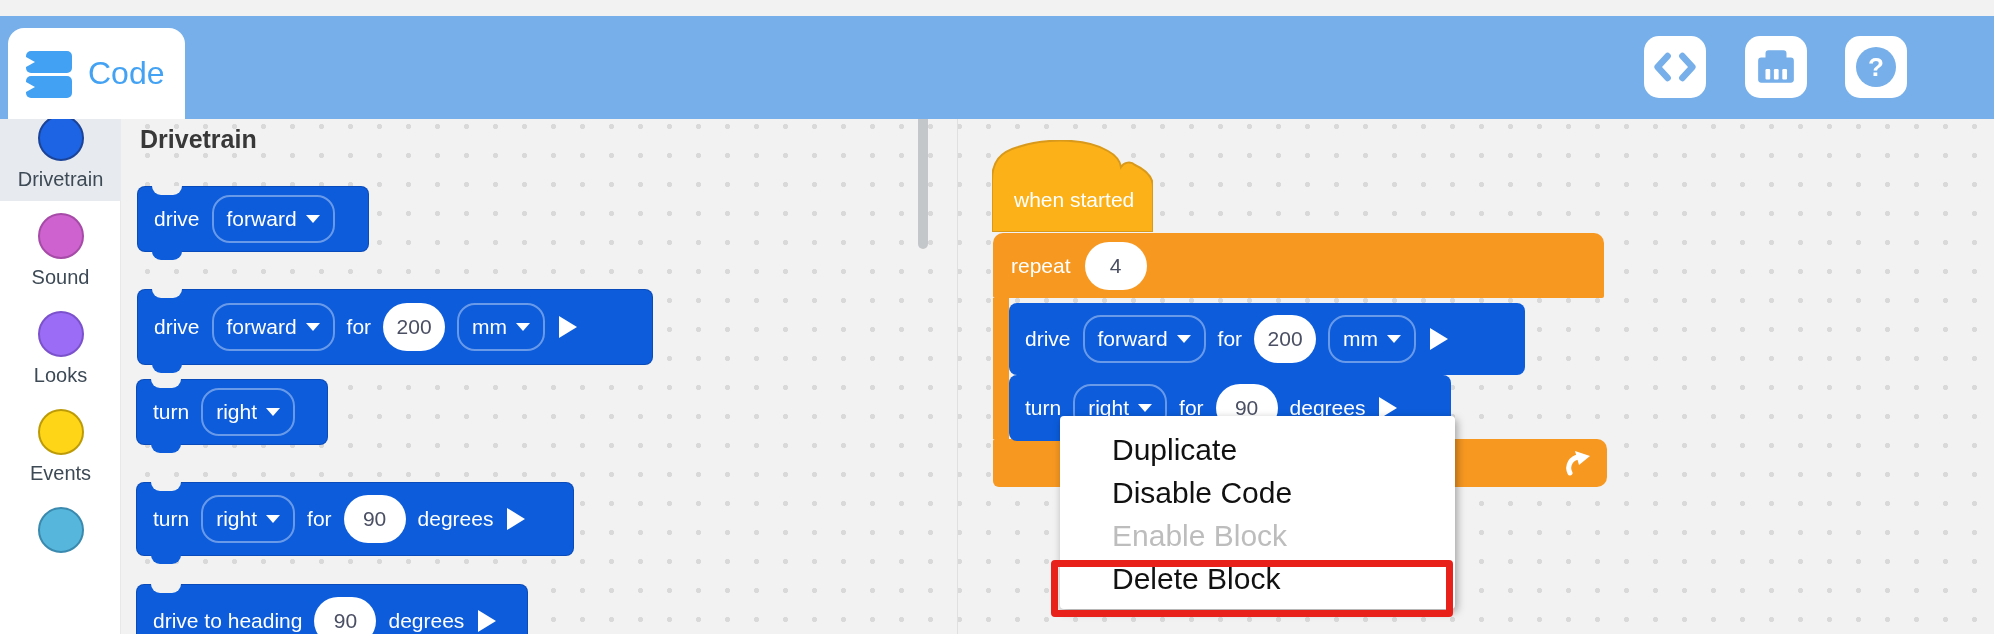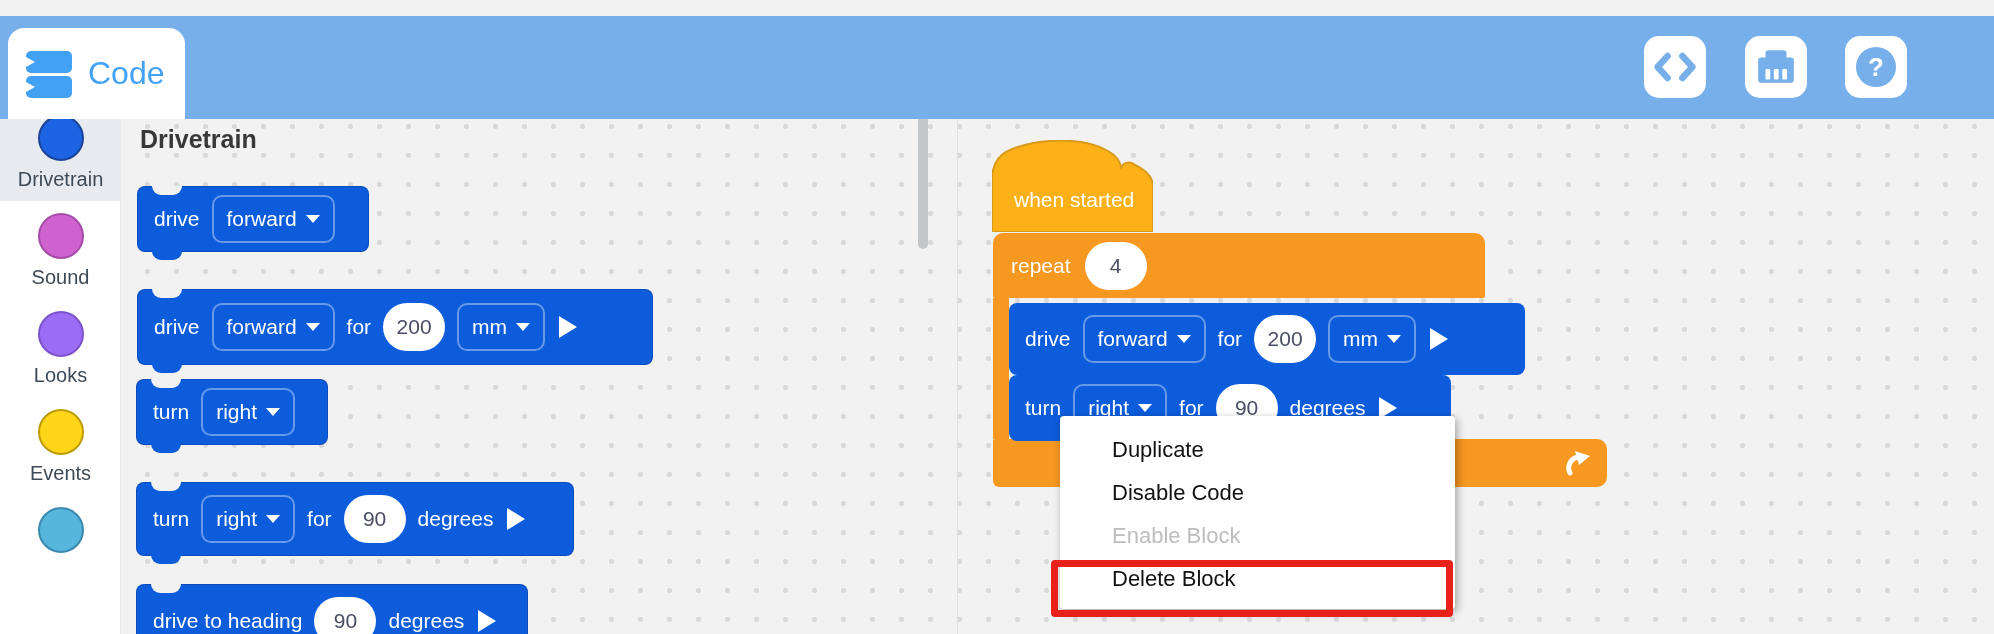--- a/index.html
+++ b/index.html
@@ -88,21 +88,21 @@
   }
   .block.notch::after {             
     content:""; position:absolute; left:14px; bottom:-9px;
     width:30px; height:9px; background:#0C5CDB;
     border-radius:0 0 10px 10px;
   }
   .block.ws { border:none; }
   .blk-text { color:#fff; }
   .blk-dd {
     display:inline-flex; align-items:center; gap:9px;
-    height:48px; padding:0 13px; border-radius:10px;
+    height:48px; padding:0 13px; border-radius:18px;
     border:2px solid rgba(255,255,255,0.38); cursor:pointer;
   }
   .dd-caret {
     width:0; height:0; border-left:7px solid transparent;
     border-right:7px solid transparent; border-top:8px solid #fff;
   }
   .blk-input {
     display:inline-flex; align-items:center; justify-content:center;
     height:48px; min-width:62px; padding:0 12px; border-radius:24px;
     background:#fff; color:#4A4F63; cursor:text;
@@ -110,21 +110,21 @@
   .blk-play {
     width:0; height:0; border-top:11px solid transparent;
     border-bottom:11px solid transparent; border-left:18px solid #fff;
     cursor:pointer; margin-left:2px;
   }
 
   
   .hat-block { position:absolute; left:871px; top:37px; width:161px; height:92px; }
   .hat-label { position:absolute; left:22px; top:48px; color:#fff; font-size:21px; white-space:nowrap; }
   .repeat-bar {
-    position:absolute; left:872px; top:130px; width:492px; height:65px;
+    position:absolute; left:872px; top:130px; width:611px; height:65px;
     background:#F79821; border-radius:10px 10px 2px 2px;
     display:flex; align-items:center; padding-left:18px; gap:14px;
     color:#fff; font-size:21px;
   }
   .repeat-arm-left {
     position:absolute; left:872px; top:195px; width:16px; height:141px;
     background:#F79821;
   }
   .repeat-arm-bottom {
     position:absolute; left:872px; top:336px; width:614px; height:48px;
@@ -134,21 +134,21 @@
 
   
   .ctx-menu {
     position:absolute; left:939px; top:313px; width:395px; height:193px;
     background:#FFFFFF; border-radius:4px;
     box-shadow:2px 3px 8px rgba(0,0,0,0.35);
     padding:12px 0; z-index:10; overflow:visible;
   }
   .ctx-item {
     height:43px; line-height:43px; padding-left:52px;
-    font-size:22px; color:#111111; cursor:pointer; white-space:nowrap;
+    font-size:30px; color:#111111; cursor:pointer; white-space:nowrap;
   }
   .ctx-item.disabled { color:#BDBDBD; cursor:default; }
   .annotation-red {
     position:absolute; left:-9px; top:144px; width:402px; height:57px;
     border:7px solid #E8211A; border-radius:4px; background:transparent;
     pointer-events:none; z-index:11;
   }
 </style>
 </head>
 <body>

